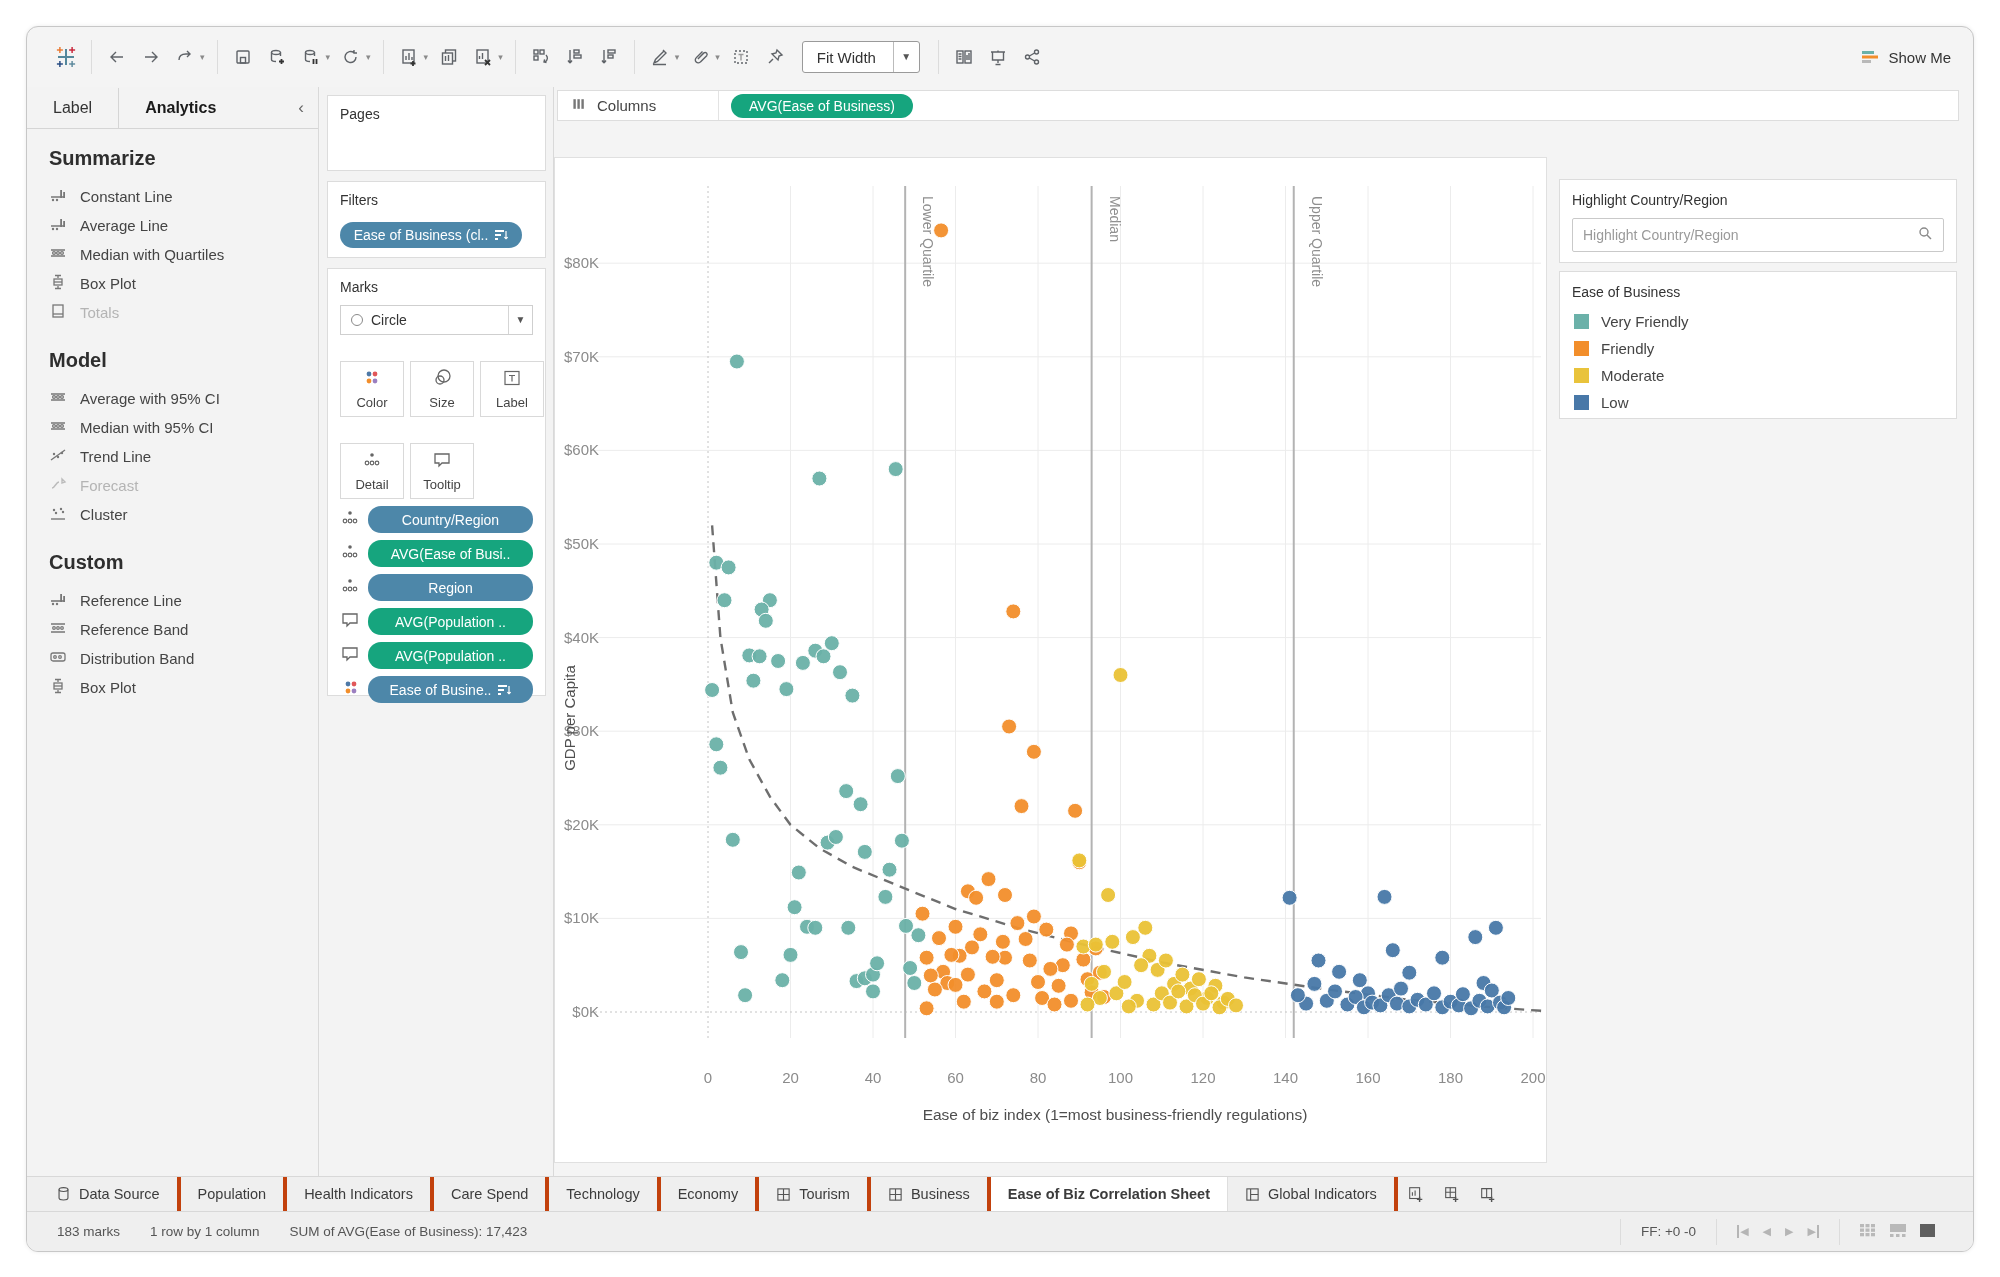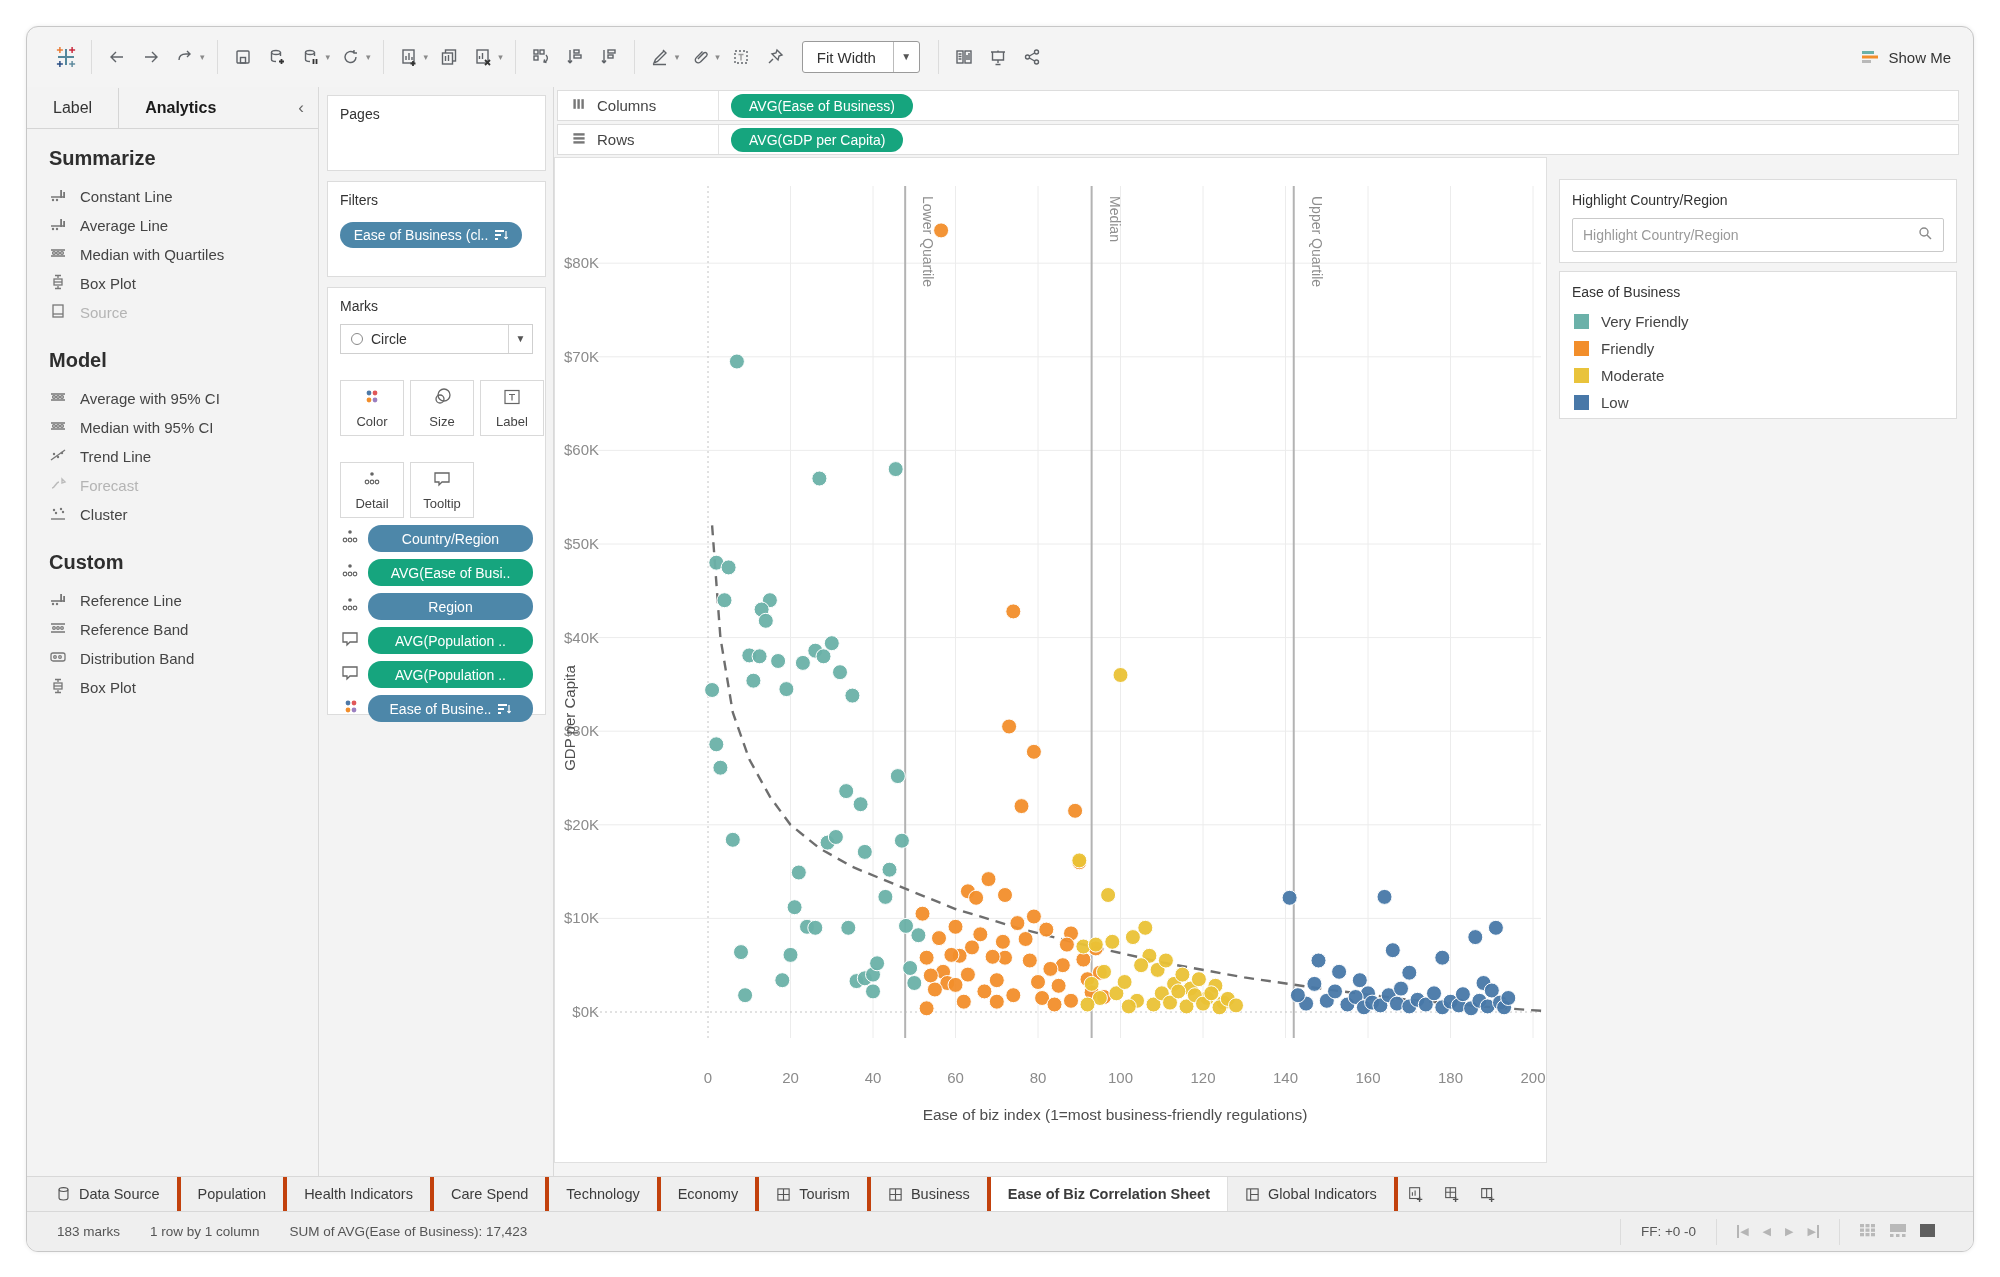--- a/index.html
+++ b/index.html
@@ -299,21 +299,21 @@
                 <rect x="5" y="6" width="8" height="6"></rect>
                 <path d="M5 9h8"></path>
               </svg></span>
             <span>Box Plot</span>
           </div>
           <div class="lp-item disabled">
             <span><svg width="18" height="18" viewBox="0 0 18 18" stroke="#777" fill="none" stroke-width="1.3">
                 <rect x="4" y="3" width="10" height="12"></rect>
                 <path d="M4 12h10"></path>
               </svg></span>
-            <span>Source</span>
+            <span>Totals</span>
           </div>
         </div>
         <div class="lp-section">
           <div class="lp-sec-title">Model</div>
           <div class="lp-item">
             <span><svg width="18" height="18" viewBox="0 0 18 18" stroke="#777" fill="none" stroke-width="1.3">
                 <path d="M2 6h14M2 12h14"></path>
                 <circle cx="5" cy="9" r="1.4"></circle>
                 <circle cx="9" cy="9" r="1.4"></circle>
                 <circle cx="13" cy="9" r="1.4"></circle>
@@ -393,21 +393,21 @@
             <span>Box Plot</span>
           </div>
         </div>
       </div>
   </div>
 
   <div class="mid-panel">
     <div class="card" style="height:76px;">
       <div class="card-title">Pages</div>
     </div>
-    <div class="card" style="height:96px;">
+    <div class="card" style="height:77px;">
       <div class="card-title">Filters</div>
       <div id="filter-pills" style="margin-top:14px;">
           <div class="pill blue" style="width: 182px;">
             <span>Ease of Business (cl..</span>
             <span class="sort-glyph">
               <svg width="14" height="12" viewBox="0 0 14 12" stroke="none" fill="#fff">
                 <rect x="1" y="1" width="9" height="2"></rect>
                 <rect x="1" y="5" width="6" height="2"></rect>
                 <rect x="1" y="9" width="3" height="2"></rect>
                 <path d="M12 2v8M12 10l-1.6-2M12 10l1.6-2" stroke="#fff" stroke-width="1.2" fill="none"></path>
@@ -546,36 +546,20 @@
             <rect x="3" y="4" width="3" height="12"></rect>
             <rect x="8" y="4" width="3" height="12"></rect>
             <rect x="13" y="4" width="3" height="12"></rect>
           </svg></span>
       <span>Columns</span>
     </div>
     <div class="shelf-div"></div>
       <div id="columns-pills" style="display:flex;gap:8px;">
         <div class="pill green" style="padding: 0px 18px;">
           <span>AVG(Ease of Business)</span>
-        </div>
-      </div>
-  </div>
-  <div class="shelf" style="top:97px;">
-    <div class="shelf-label">
-      <span id="rows-icon"><svg width="18" height="16" viewBox="0 0 20 20" fill="#777" stroke="none">
-            <rect x="3" y="4" width="14" height="3"></rect>
-            <rect x="3" y="9" width="14" height="3"></rect>
-            <rect x="3" y="14" width="14" height="3"></rect>
-          </svg></span>
-      <span>Rows</span>
-    </div>
-    <div class="shelf-div"></div>
-      <div id="rows-pills" style="display:flex;gap:8px;">
-        <div class="pill green" style="padding: 0px 18px;">
-          <span>AVG(GDP per Capita)</span>
         </div>
       </div>
   </div>
 
   <div class="chart-card">
     <svg id="chart-svg" width="991" height="1004">
         <line x1="40" y1="760.4" x2="986" y2="760.4" stroke="#ececec" stroke-width="1"></line>
         <line x1="40" y1="666.8" x2="986" y2="666.8" stroke="#ececec" stroke-width="1"></line>
         <line x1="40" y1="573.2" x2="986" y2="573.2" stroke="#ececec" stroke-width="1"></line>
         <line x1="40" y1="479.6" x2="986" y2="479.6" stroke="#ececec" stroke-width="1"></line>

